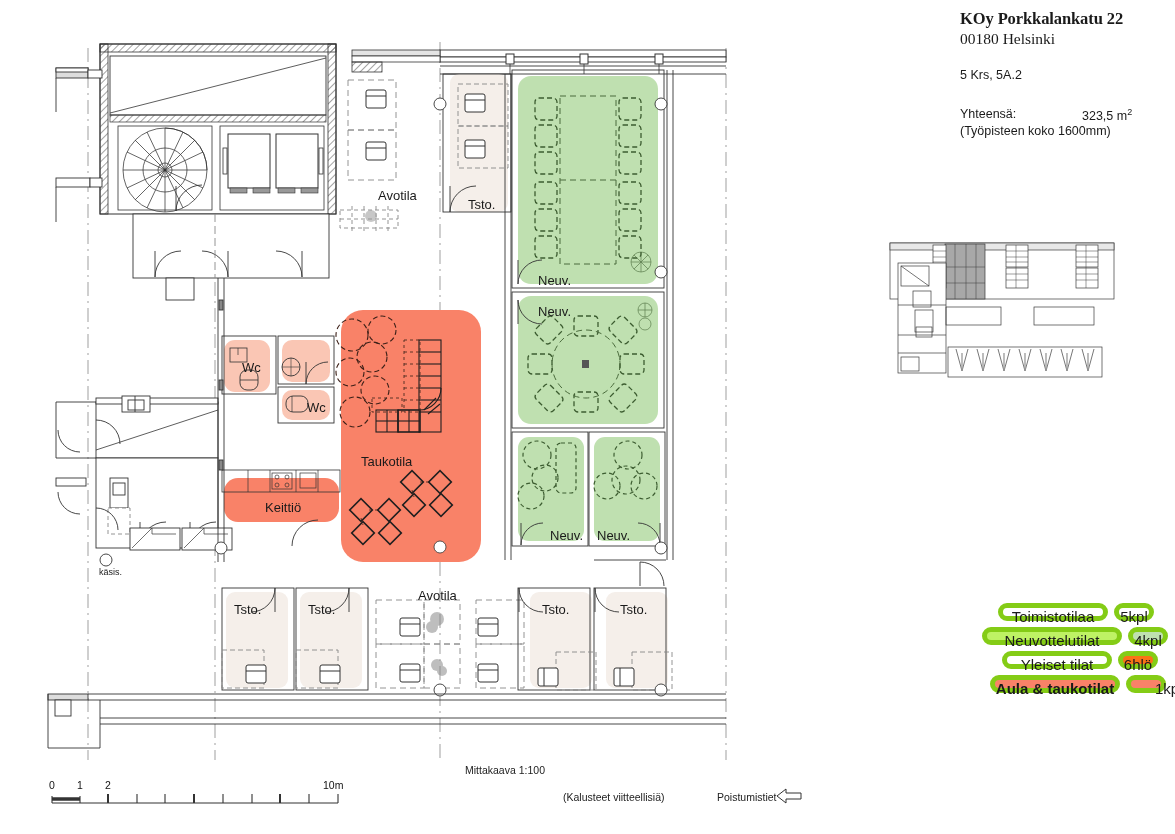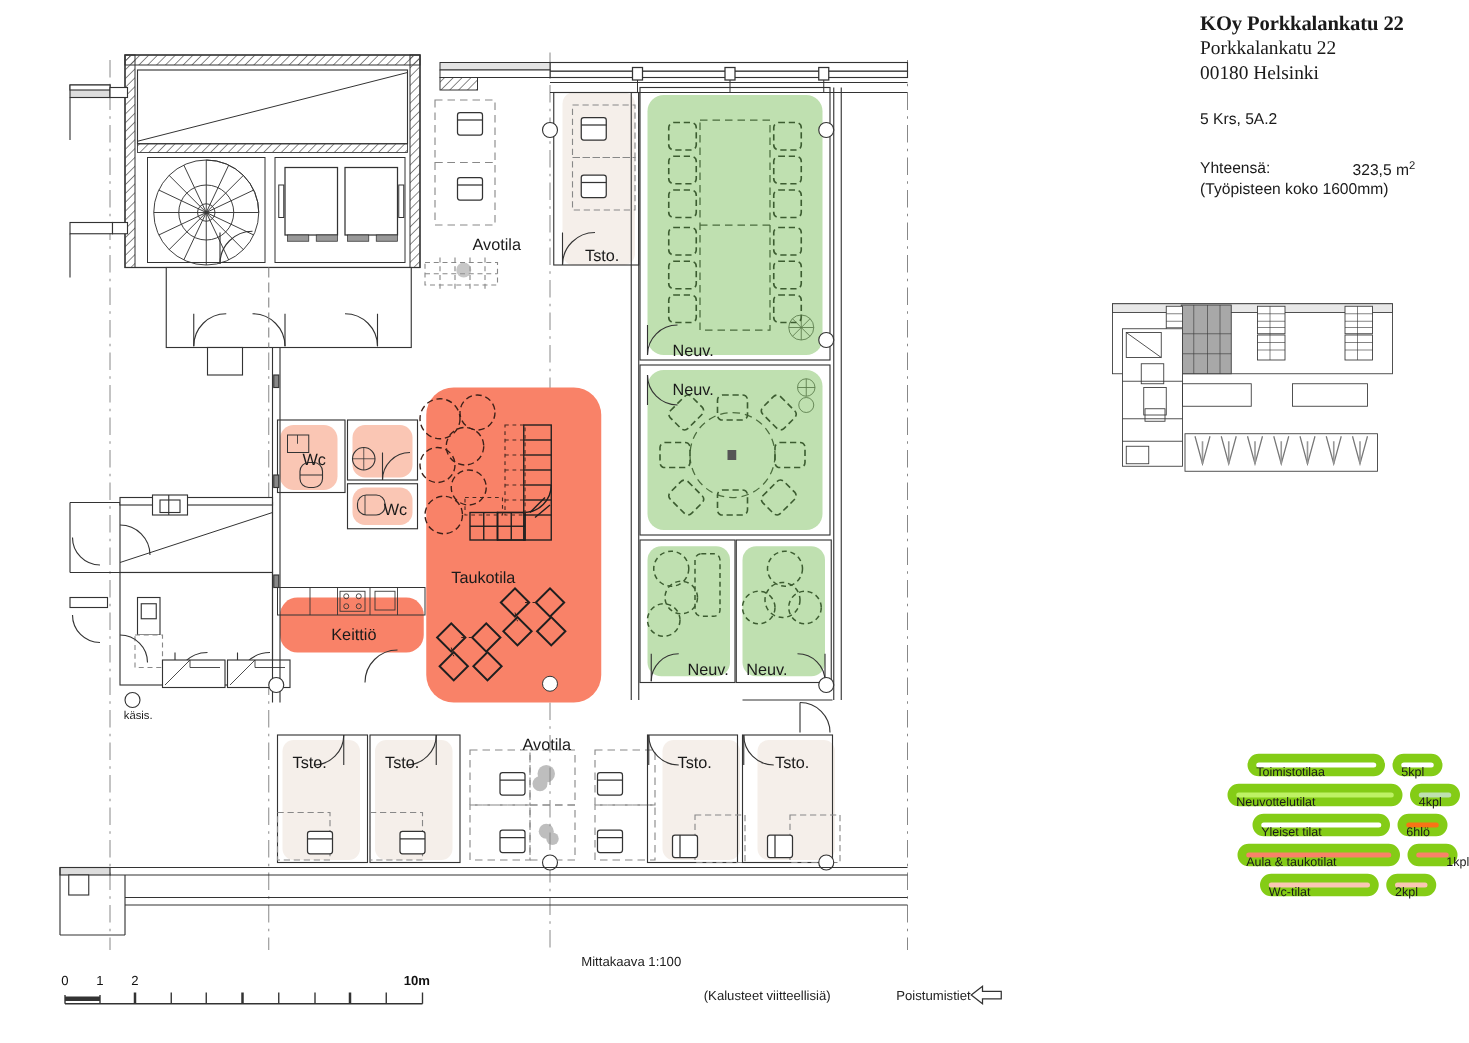--- a/index.html
+++ b/index.html
@@ -24,23 +24,23 @@
   .tb-note{font-size:12.5px;}
   sup{font-size:9px;vertical-align:super;}
 
   
   .keymap{position:absolute;left:888px;top:235px;width:228px;height:150px;}
 
   
   .legend{position:absolute;left:978px;top:600px;width:190px;}
   .legrow{display:flex;align-items:center;height:23px;margin-bottom:1px;}
   .pill{
-    border:7px solid #84cc16;border-radius:11px;
-    height:18px;line-height:17px;text-align:left;
-    font-size:10px;background:#fff;box-sizing:border-box;
+    border:5px solid #84cc16;border-radius:11px;
+    height:18px;line-height:17px;text-align:center;
+    font-size:15px;background:#fff;box-sizing:border-box;
   }
   .pill.name{width:110px;}
   .pill.count{width:40px;margin-left:6px;}
   .r-office  {justify-content:flex-start;padding-left:20px;}
   .r-meeting {justify-content:flex-start;padding-left:4px;}
   .r-common  {justify-content:flex-start;padding-left:24px;}
   .r-lounge  {justify-content:flex-start;padding-left:12px;}
   .r-wc      {justify-content:flex-start;padding-left:30px;}
 
   
@@ -54,21 +54,20 @@
 
   
 </style>
 </head>
 <body>
 
 <div id="root">
 
   <div class="titleblock">
     <div class="tb-name">KOy Porkkalankatu 22</div>
-    <div class="tb-addr">Porkkalankatu 22</div>
     <div class="tb-addr">00180 Helsinki</div>
     <div class="tb-floor">5 Krs, 5A.2</div>
     <div class="tb-total">
       <span class="lbl">Yhteensä:</span>
       <span class="val"><span>323,5 m</span><sup>2</sup></span>
     </div>
     <div class="tb-note">(Työpisteen koko 1600mm)</div>
   </div>
 
   <div class="keymap">
@@ -157,26 +156,22 @@
     </div>
     <div class="legrow r-meeting">
       <div class="pill name" style="background:#bef264;width:140px;">Neuvottelutilat</div>
       <div class="pill count" style="background:#bfe0b0;">4kpl</div>
     </div>
     <div class="legrow r-common">
       <div class="pill name" style="background:#ffffff;">Yleiset tilat</div>
       <div class="pill count" style="background:#f97316;">6hlö</div>
     </div>
     <div class="legrow r-lounge">
-      <div class="pill name" style="background:#f98268;width:130px;">Aula &amp; taukotilat</div>
+      <div class="pill name" style="background:#f98268;width:130px;font-weight:bold;">Aula &amp; taukotilat</div>
       <div class="pill count" style="background:#f98268;padding-left:24px;">1kpl</div>
-    </div>
-    <div class="legrow r-wc">
-      <div class="pill name" style="background:#fac6b4;width:95px;">Wc-tilat</div>
-      <div class="pill count" style="background:#fac6b4;">2kpl</div>
     </div>
   </div>
 
   <div class="scalebar">
     <svg width="380" height="36" viewBox="0 0 380 36">
       <g stroke="#333" stroke-width="1.1" fill="none">
         <line x1="4" y1="23" x2="290" y2="23"></line>
         <line x1="4" y1="16" x2="4" y2="23"></line>
         <line x1="32" y1="16" x2="32" y2="23"></line>
         <line x1="60" y1="14" x2="60" y2="23" stroke-width="2"></line>
@@ -187,21 +182,21 @@
         <line x1="204" y1="14" x2="204" y2="23"></line>
         <line x1="232" y1="14" x2="232" y2="23" stroke-width="2"></line>
         <line x1="261" y1="14" x2="261" y2="23"></line>
         <line x1="290" y1="14" x2="290" y2="23"></line>
         <line x1="4" y1="19" x2="32" y2="19" stroke-width="3.5"></line>
       </g>
     </svg>
     <span class="sb-lbl" style="left:1px;top:-1px;">0</span>
     <span class="sb-lbl" style="left:29px;top:-1px;">1</span>
     <span class="sb-lbl" style="left:57px;top:-1px;">2</span>
-    <span class="sb-lbl" style="left:275px;top:-1px;font-weight:bold;">10m</span>
+    <span class="sb-lbl" style="left:275px;top:-1px;">10m</span>
   </div>
 
   <span class="footnote" style="left:425px;top:764px;margin-left:40px;">Mittakaava 1:100</span>
   <span class="footnote" style="left:563px;top:791px;">(Kalusteet viitteellisiä)</span>
   <span class="footnote" style="left:717px;top:791px;">Poistumistiet</span>
   <svg style="position:absolute;left:775px;top:786px;" width="28" height="18" viewBox="0 0 28 18">
     <path d="M11 3 L11 7 L26 7 L26 13 L11 13 L11 17 L2 10 Z" fill="#fff" stroke="#333" stroke-width="1"></path>
   </svg>
 
   <div class="plan">

